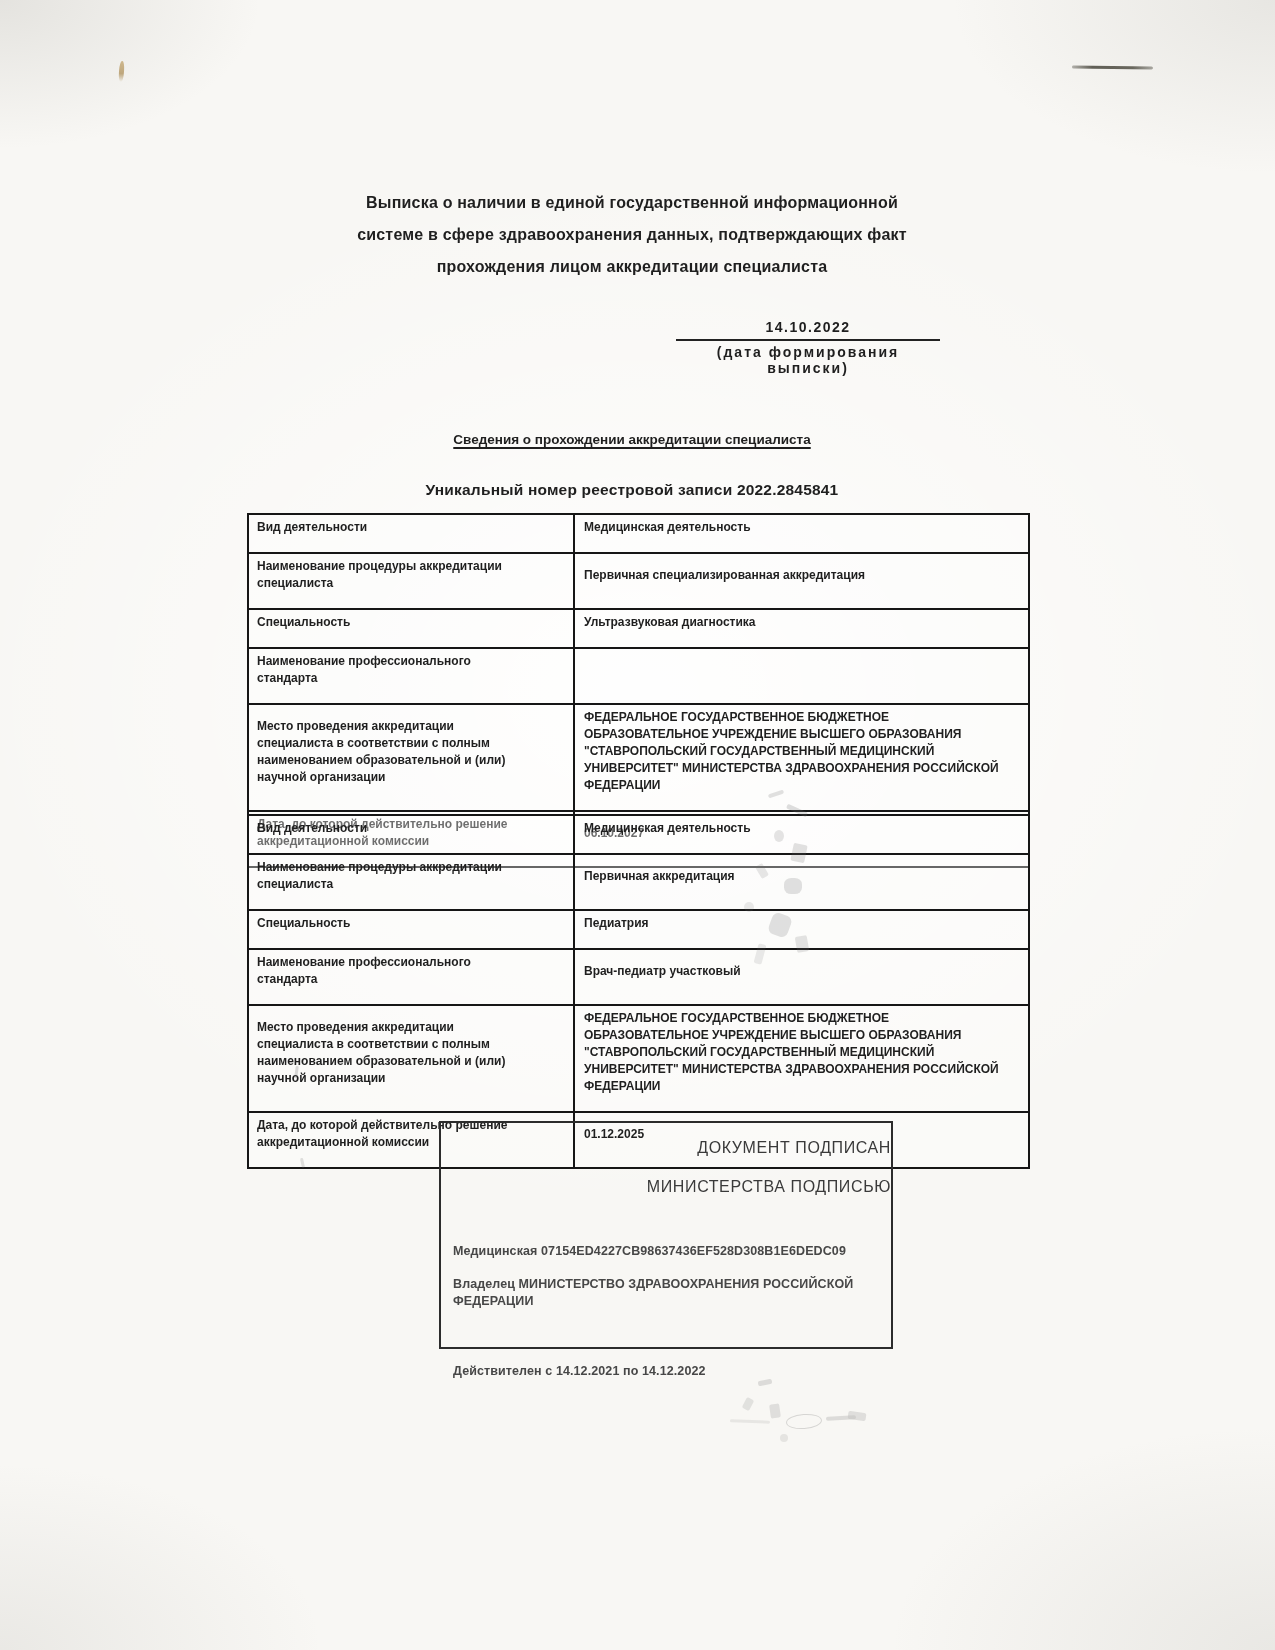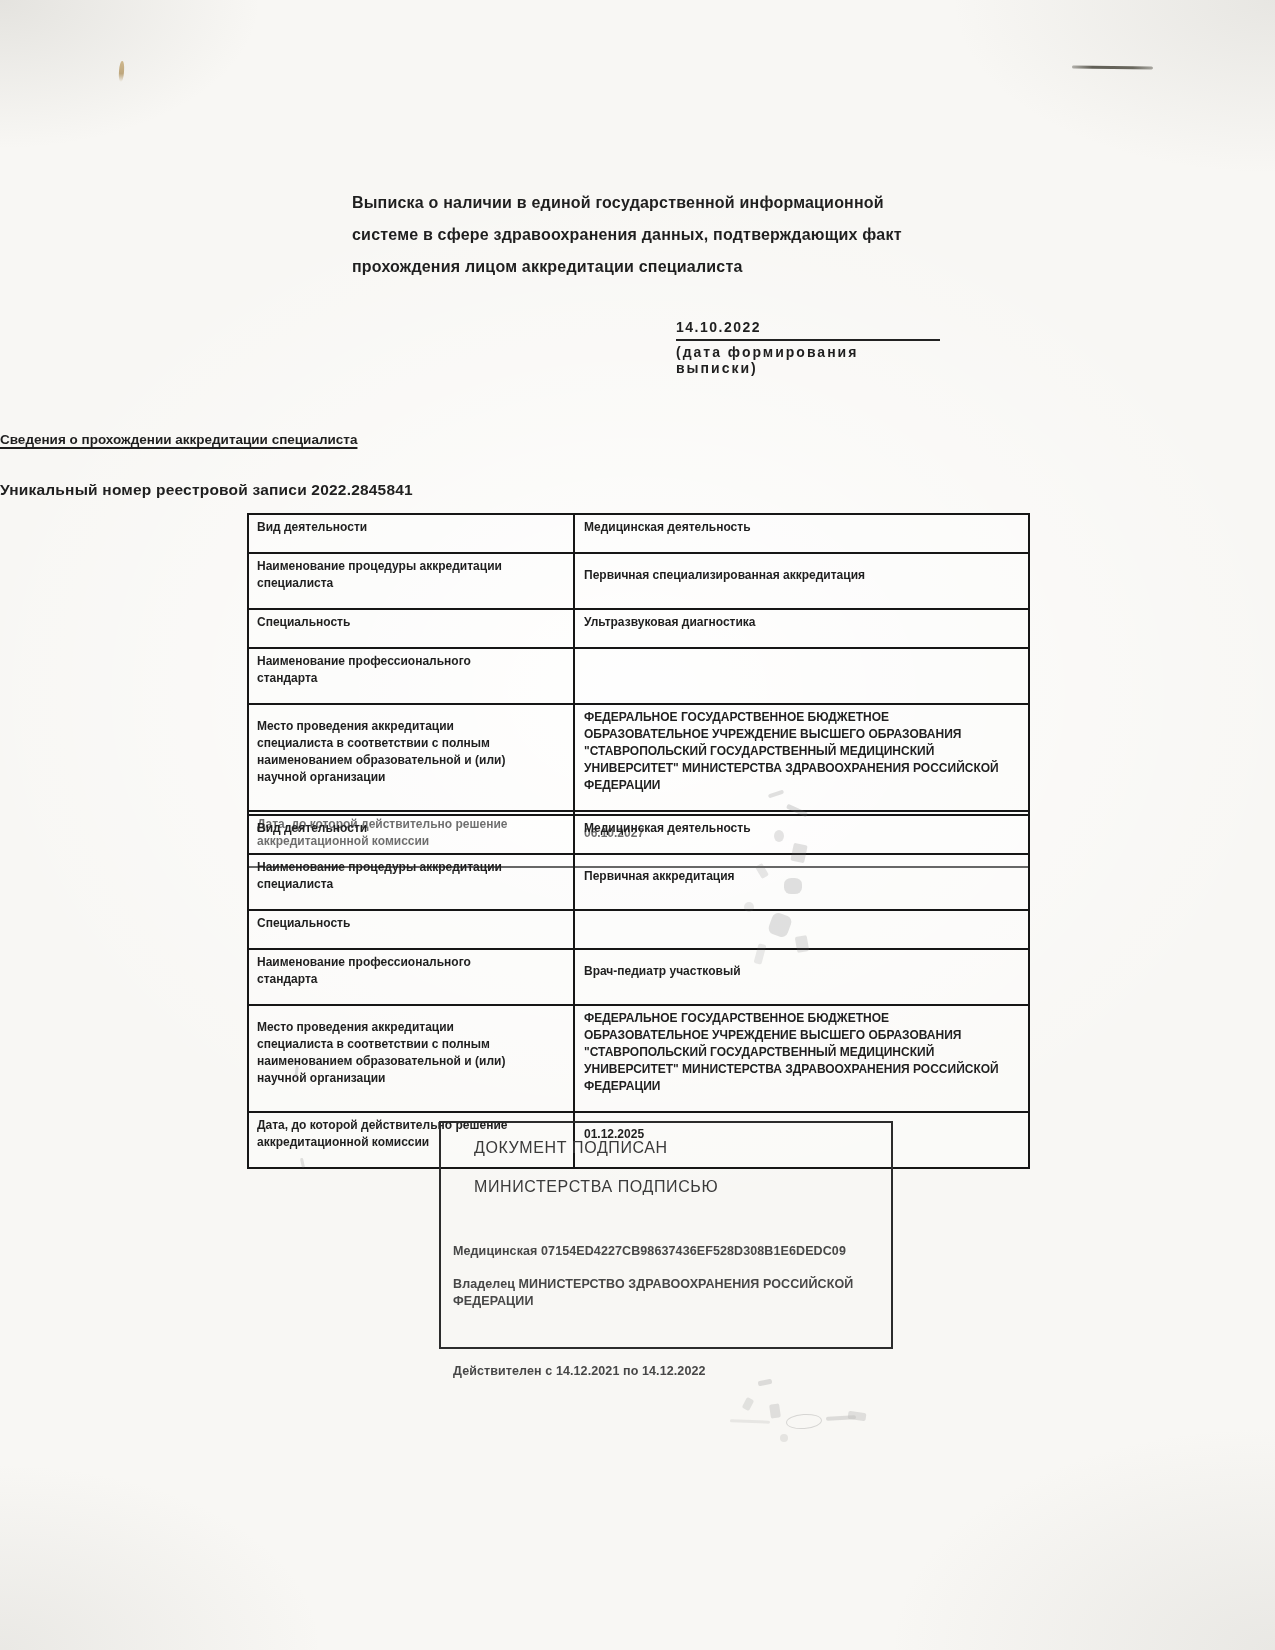--- a/index.html
+++ b/index.html
@@ -9,21 +9,21 @@
     background:
       radial-gradient(900px 700px at 50% 42%, rgba(255,255,255,.85), rgba(255,255,255,0) 75%),
       radial-gradient(420px 240px at 0% 0%, rgba(158,156,148,.22), rgba(158,156,148,0) 62%),
       radial-gradient(520px 280px at 100% 0%, rgba(165,163,155,.20), rgba(165,163,155,0) 62%),
       radial-gradient(620px 360px at 100% 100%, rgba(165,163,155,.18), rgba(165,163,155,0) 62%),
       radial-gradient(520px 300px at 0% 100%, rgba(160,158,150,.16), rgba(160,158,150,0) 62%),
       #f8f7f4;
   }
   .abs { position:absolute; }
   .pre { white-space:pre-line; }
-  .center { }
+  .center { text-align:center; }
 
   .doc-title { top:187px; left:352px; width:560px; font-size:16px; font-weight:bold; line-height:32px; letter-spacing:.2px; }
 
   .date-block { top:318px; left:676px; width:264px; font-weight:bold; }
   .date-value { font-size:14px; letter-spacing:1.5px; line-height:18px; }
   .date-rule  { border-top:2px solid #222; margin:3px 0 3px 0; }
   .date-caption { font-size:14px; letter-spacing:2px; line-height:16px; }
 
   .intro { top:376px; left:132px; width:1000px; font-size:13.5px; font-weight:bold; line-height:21px; letter-spacing:.2px; }
   .intro .reg { font-weight:400; font-size:15px; letter-spacing:.4px; }
@@ -35,21 +35,21 @@
   .acc-table.t1 { top:513px; }
   .acc-table.t2 { top:814px; }
   .trow { display:flex; min-height:29px; border-top:2px solid #161616; }
   .trow:first-child { border-top:none; }
   .tcell { box-sizing:border-box; display:flex; flex-direction:column; justify-content:center;
            font-size:12px; font-weight:bold; line-height:17px; padding:4px 6px 16px 8px; }
   .tcell.label { width:326px; border-right:2px solid #161616; }
   .tcell.value { flex:1; padding-left:9px; }
 
   .sig-box { top:1121px; left:439px; width:454px; height:228px; border:2px solid #2c2c2c; box-sizing:border-box; color:#3d3d3d; }
-  .sig-title { position:absolute; left:0; width:100%; text-align:left; font-size:16px; font-weight:400; letter-spacing:.6px; color:#3a3a3a;padding-left:33px; }
+  .sig-title { position:absolute; left:0; width:100%; text-align:right; font-size:16px; font-weight:400; letter-spacing:.6px; color:#3a3a3a; }
   .sig-title.l1 { top:16px; }
   .sig-title.l2 { top:55px; }
   .sig-line { position:absolute; left:12px; right:10px; font-size:12.5px; font-weight:bold; line-height:17px; color:#474747; letter-spacing:.1px; }
   .sig-cert  { top:120px; }
   .sig-owner { top:153px; }
   .sig-valid { top:203px;margin-top:37px; }
 
   
   .artifact { position:absolute; pointer-events:none; }
   .mark-tl { left:119px; top:61px; width:5px; height:21px; background:linear-gradient(180deg,#c8ad7c,#b59a6a 60%, rgba(181,154,106,0)); border-radius:45%; transform:rotate(4deg); opacity:.85; }
@@ -121,20 +121,21 @@
       <div class="tcell label pre">Вид деятельности</div>
       <div class="tcell value pre">Медицинская деятельность</div>
     </div>
     <div class="trow">
       <div class="tcell label pre">Наименование процедуры аккредитации
 специалиста</div>
       <div class="tcell value pre">Первичная аккредитация</div>
     </div>
     <div class="trow">
       <div class="tcell label pre">Специальность</div>
+      <div class="tcell value pre">Педиатрия</div>
     </div>
     <div class="trow">
       <div class="tcell label pre">Наименование профессионального
 стандарта</div>
       <div class="tcell value pre">Врач-педиатр участковый</div>
     </div>
     <div class="trow">
       <div class="tcell label pre">Место проведения аккредитации
 специалиста в соответствии с полным
 наименованием образовательной и (или)

